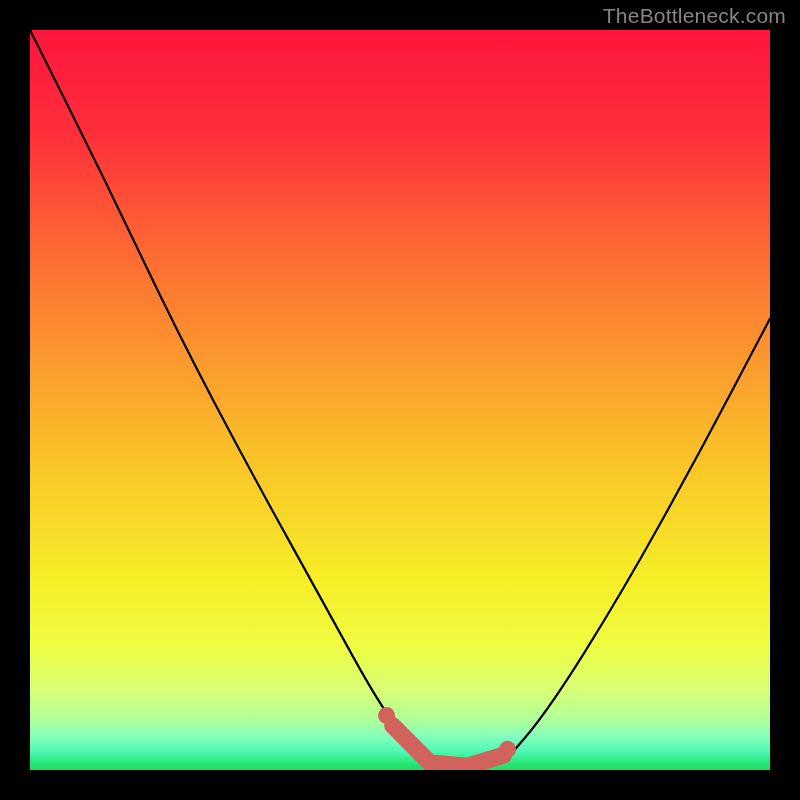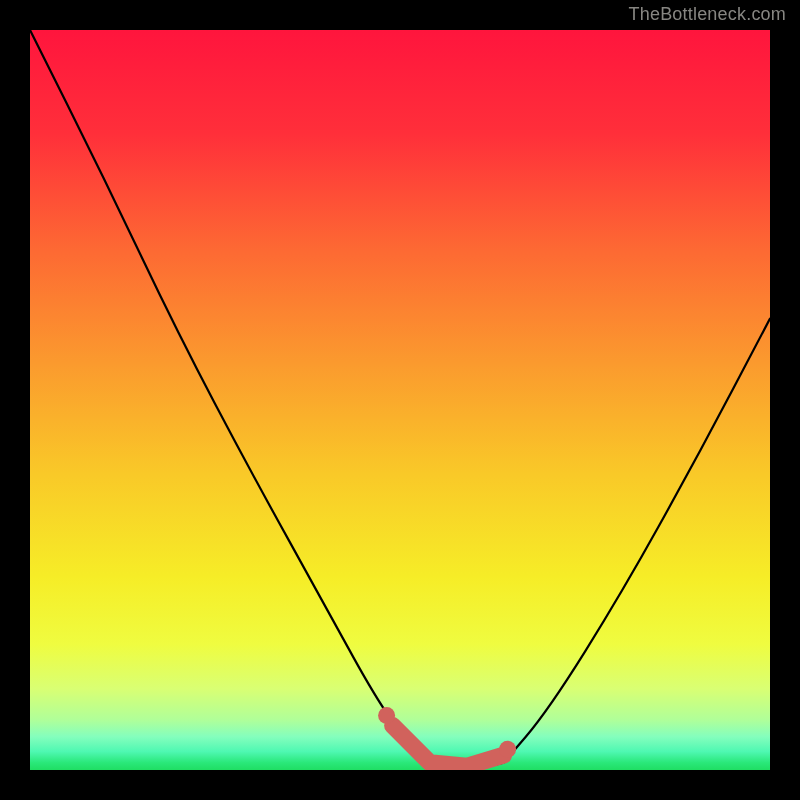--- a/index.html
+++ b/index.html
@@ -38,21 +38,21 @@
     left: 0;
     top: 0;
     width: 740px;
     height: 740px;
   }
   .watermark {
     position: absolute;
     top: 4px;
     right: 14px;
     font-family: Arial, Helvetica, sans-serif;
-    font-size: 18px;
+    font-size: 21px;
     font-weight: 400;
     color: #878682;
     letter-spacing: 0.2px;
   }
 </style>
 </head>
 <body>
 
 <div class="frame">
   <div class="watermark">TheBottleneck.com</div>

